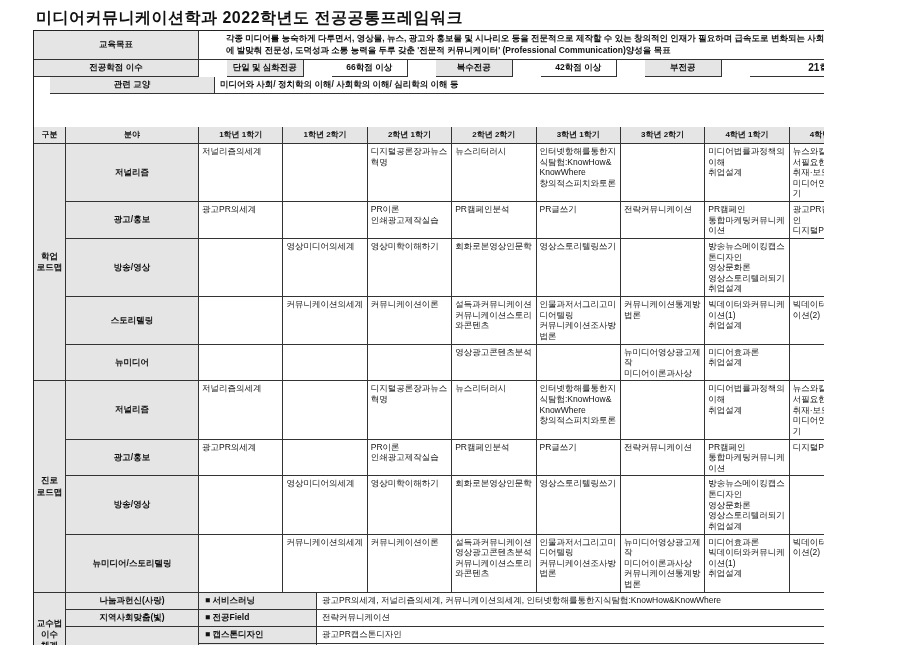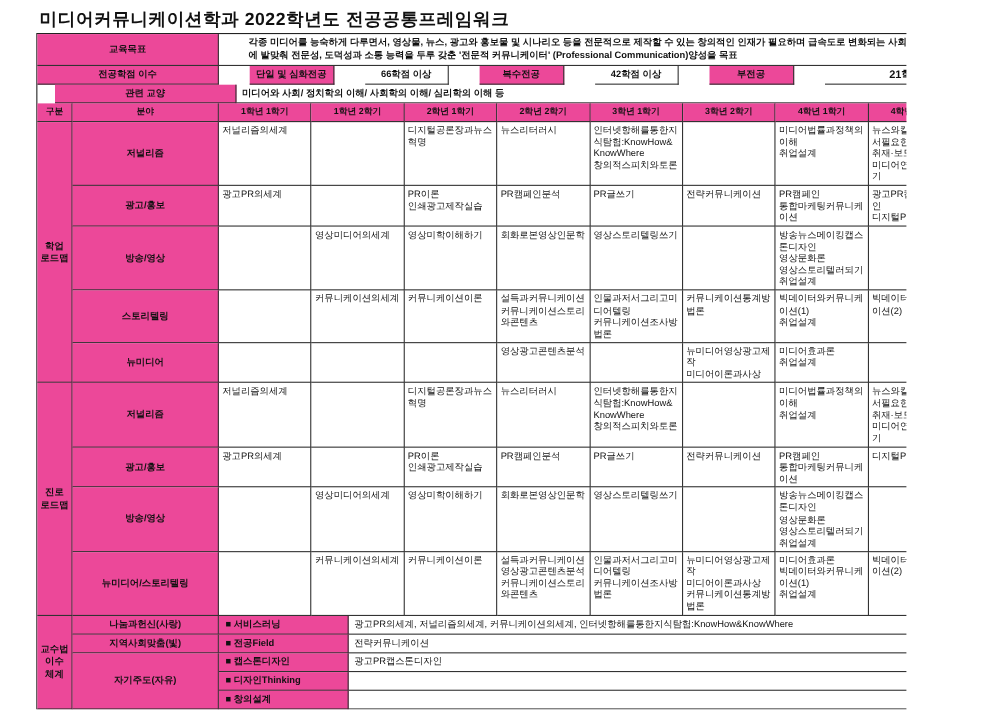--- a/index.html
+++ b/index.html
@@ -3,21 +3,21 @@
 <meta charset="utf-8">
 <style>
   * { margin:0; padding:0; box-sizing:border-box; }
   html,body { width:900px; height:645px; background:#ffffff; font-family:"Liberation Sans", sans-serif; color:#111; }
   .page { position:relative; width:824px; height:645px; background:#fff; overflow:hidden; }
   .doc-title { position:absolute; left:36px; top:8px; font-size:16px; font-weight:bold; letter-spacing:0.5px; white-space:nowrap; }
   .frame { position:absolute; left:33px; top:30px; width:841px; border:1.5px solid #222; display:flex; flex-direction:column; background:#fff; }
   .trow { display:flex; align-items:stretch; }
   .bx { border-right:1px solid #333; border-bottom:1px solid #333; }
   .nr { border-right:none !important; }
-  .gray { background:#ec4899; }
+  .gray { background:#e5e5e5; }
   .lbl { display:flex; align-items:center; justify-content:center; text-align:center; font-weight:bold; font-size:8.5px; line-height:1.3; white-space:pre-line; }
   .lblcol { width:165px; flex:0 0 165px; }
   .txt { font-size:8.5px; line-height:1.4; padding:2px 5px; font-weight:bold; display:flex; align-items:center; }
   .hcell { flex:1 1 0; display:flex; align-items:center; justify-content:center; font-size:8px; font-weight:bold; }
   .gubun { width:32px; flex:0 0 32px; }
   .fld { width:133px; flex:0 0 133px; }
   .cell { flex:1 1 0; font-size:8.5px; line-height:1.25; padding:2px 3px; white-space:pre-line; word-break:break-all; font-weight:normal; }
   .secbody { flex:1 1 0; display:flex; flex-direction:column; }
   .grp { display:flex; align-items:stretch; }
   .grpbody { flex:1 1 0; display:flex; flex-direction:column; }
@@ -46,21 +46,21 @@
       <div class="hcell bx" style="font-size:8.5px;">42학점 이상</div>
       <div class="hcell gray bx" style="font-size:8.5px;">부전공</div>
       <div class="hcell bx nr" style="font-size:10px;padding-left:48px;">21학점 이상</div>
     </div>
 
     <div class="trow" style="min-height:16px;padding-left:16px;">
       <div class="lbl lblcol gray bx">관련 교양</div>
       <div class="txt bx nr" style="flex:1;">미디어와 사회/ 정치학의 이해/ 사회학의 이해/ 심리학의 이해 등</div>
     </div>
 
-    <div class="trow" style="min-height:17px;">
+    <div class="trow" style="min-height:17px;margin-top:33px;">
       <div class="hcell gray bx gubun">구분</div>
       <div class="hcell gray bx fld">분야</div>
       <div class="hcell gray bx">1학년 1학기</div>
       <div class="hcell gray bx">1학년 2학기</div>
       <div class="hcell gray bx">2학년 1학기</div>
       <div class="hcell gray bx">2학년 2학기</div>
       <div class="hcell gray bx">3학년 1학기</div>
       <div class="hcell gray bx">3학년 2학기</div>
       <div class="hcell gray bx">4학년 1학기</div>
       <div class="hcell gray bx nr">4학년 2학기</div>

